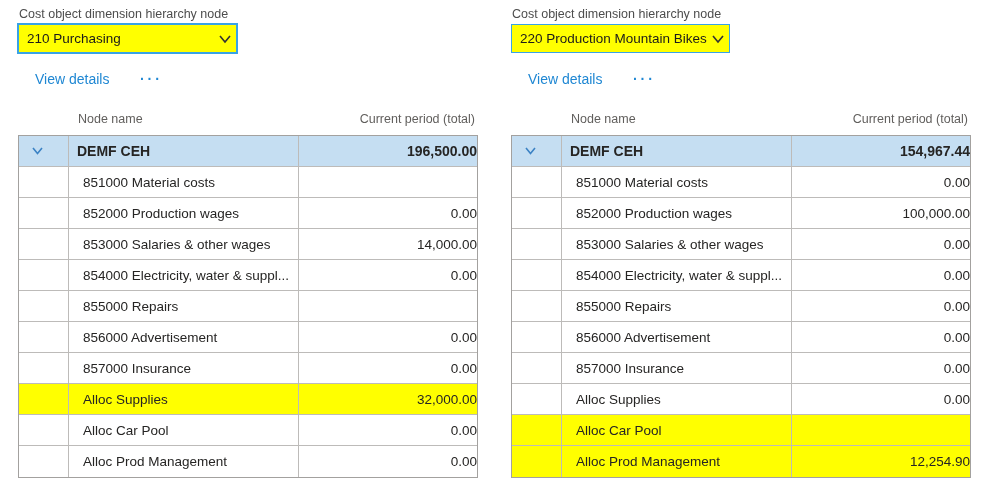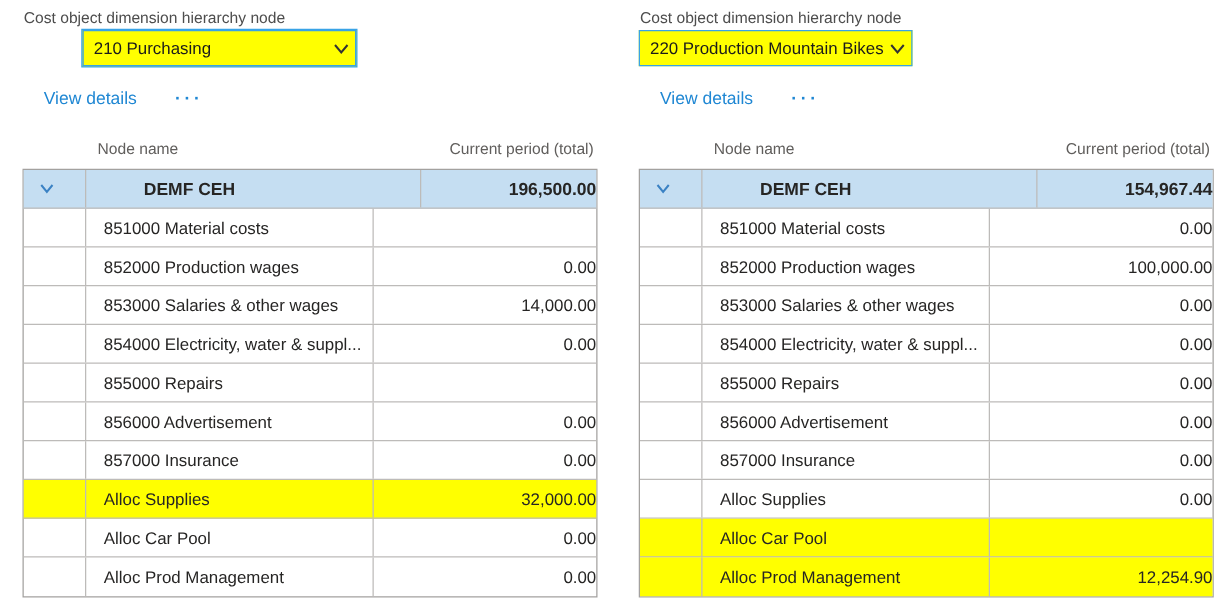--- a/index.html
+++ b/index.html
@@ -20,21 +20,21 @@
     font-size: 12.5px; color: #4d4d4d; white-space: nowrap;
   }
 
   .dropdown {
     position: absolute; top: 24px; left: 0;
     width: 219px; height: 29px; box-sizing: border-box;
     background: #ffff00;
     border: 1px solid #39a3e6;
     cursor: pointer;
   }
-  .dropdown.focused { box-shadow: 0 0 0 1px #39a3e6; margin-left: 48px; }
+  .dropdown.focused { box-shadow: 0 0 0 1px #39a3e6; }
   .dd-value {
     display: block; line-height: 27px;
     padding: 0 22px 0 8px;
     font-size: 13.5px; color: #1b1b1b;
     white-space: nowrap; overflow: hidden;
   }
   .dd-chev { position: absolute; right: 4px; top: 8px; }
 
   .actions { position: absolute; top: 70px; left: 17px; white-space: nowrap; }
   .view-details {
@@ -58,21 +58,21 @@
     border-bottom: 1px solid #bdbbb9; }
   .trow:last-child { border-bottom: none; }
   .c1 { width: 50px; flex: none; border-right: 1px solid #bdbbb9;
     box-sizing: border-box; display: flex; align-items: center; padding-left: 12px; }
   .c2 { width: 230px; flex: none; border-right: 1px solid #bdbbb9;
     box-sizing: border-box; display: flex; align-items: center; padding-left: 14px;
     font-size: 13.5px; white-space: nowrap; overflow: hidden; }
   .c3 { flex: 1; display: flex; align-items: center; justify-content: flex-end;
     padding-right: 0; font-size: 13.5px; }
   .header-row { background: #c5def2; }
-  .header-row .c2 { font-weight: bold; font-size: 14px; padding-left: 8px; margin-left: 38px; }
+  .header-row .c2 { font-weight: bold; font-size: 14px; padding-left: 8px; }
   .header-row .c3 { font-weight: bold; font-size: 14px; }
   .hl { background: #ffff00; }
 </style>
 </head>
 <body>
 
 <div class="panel panel-left">
   <div class="field-label">Cost object dimension hierarchy node</div>
 
   <div class="dropdown focused">

